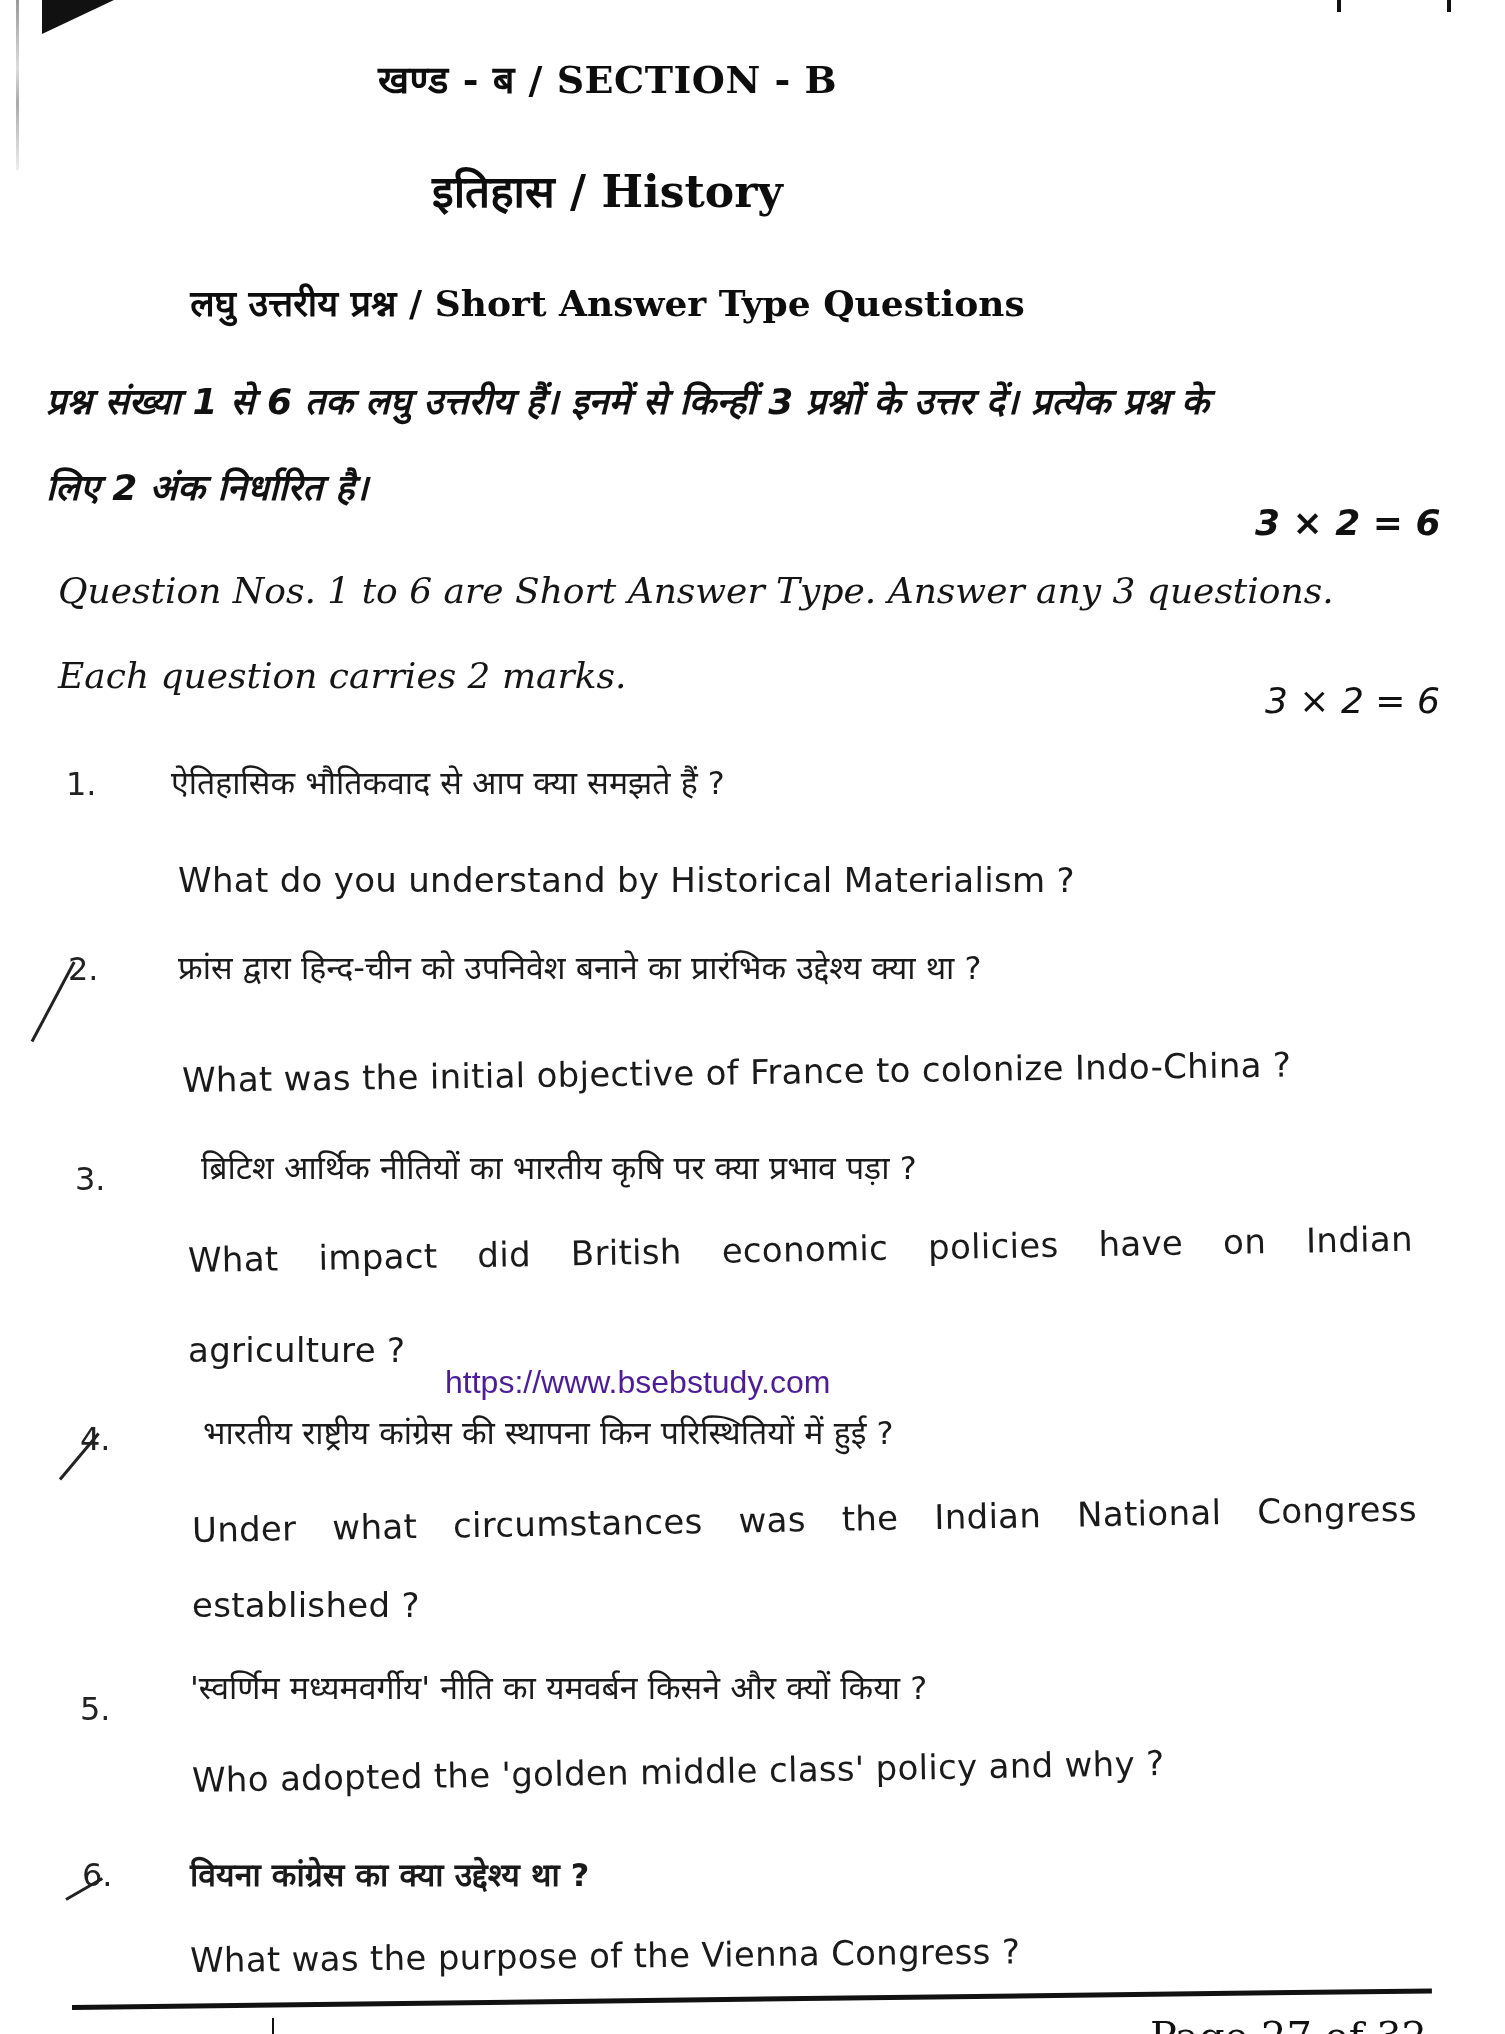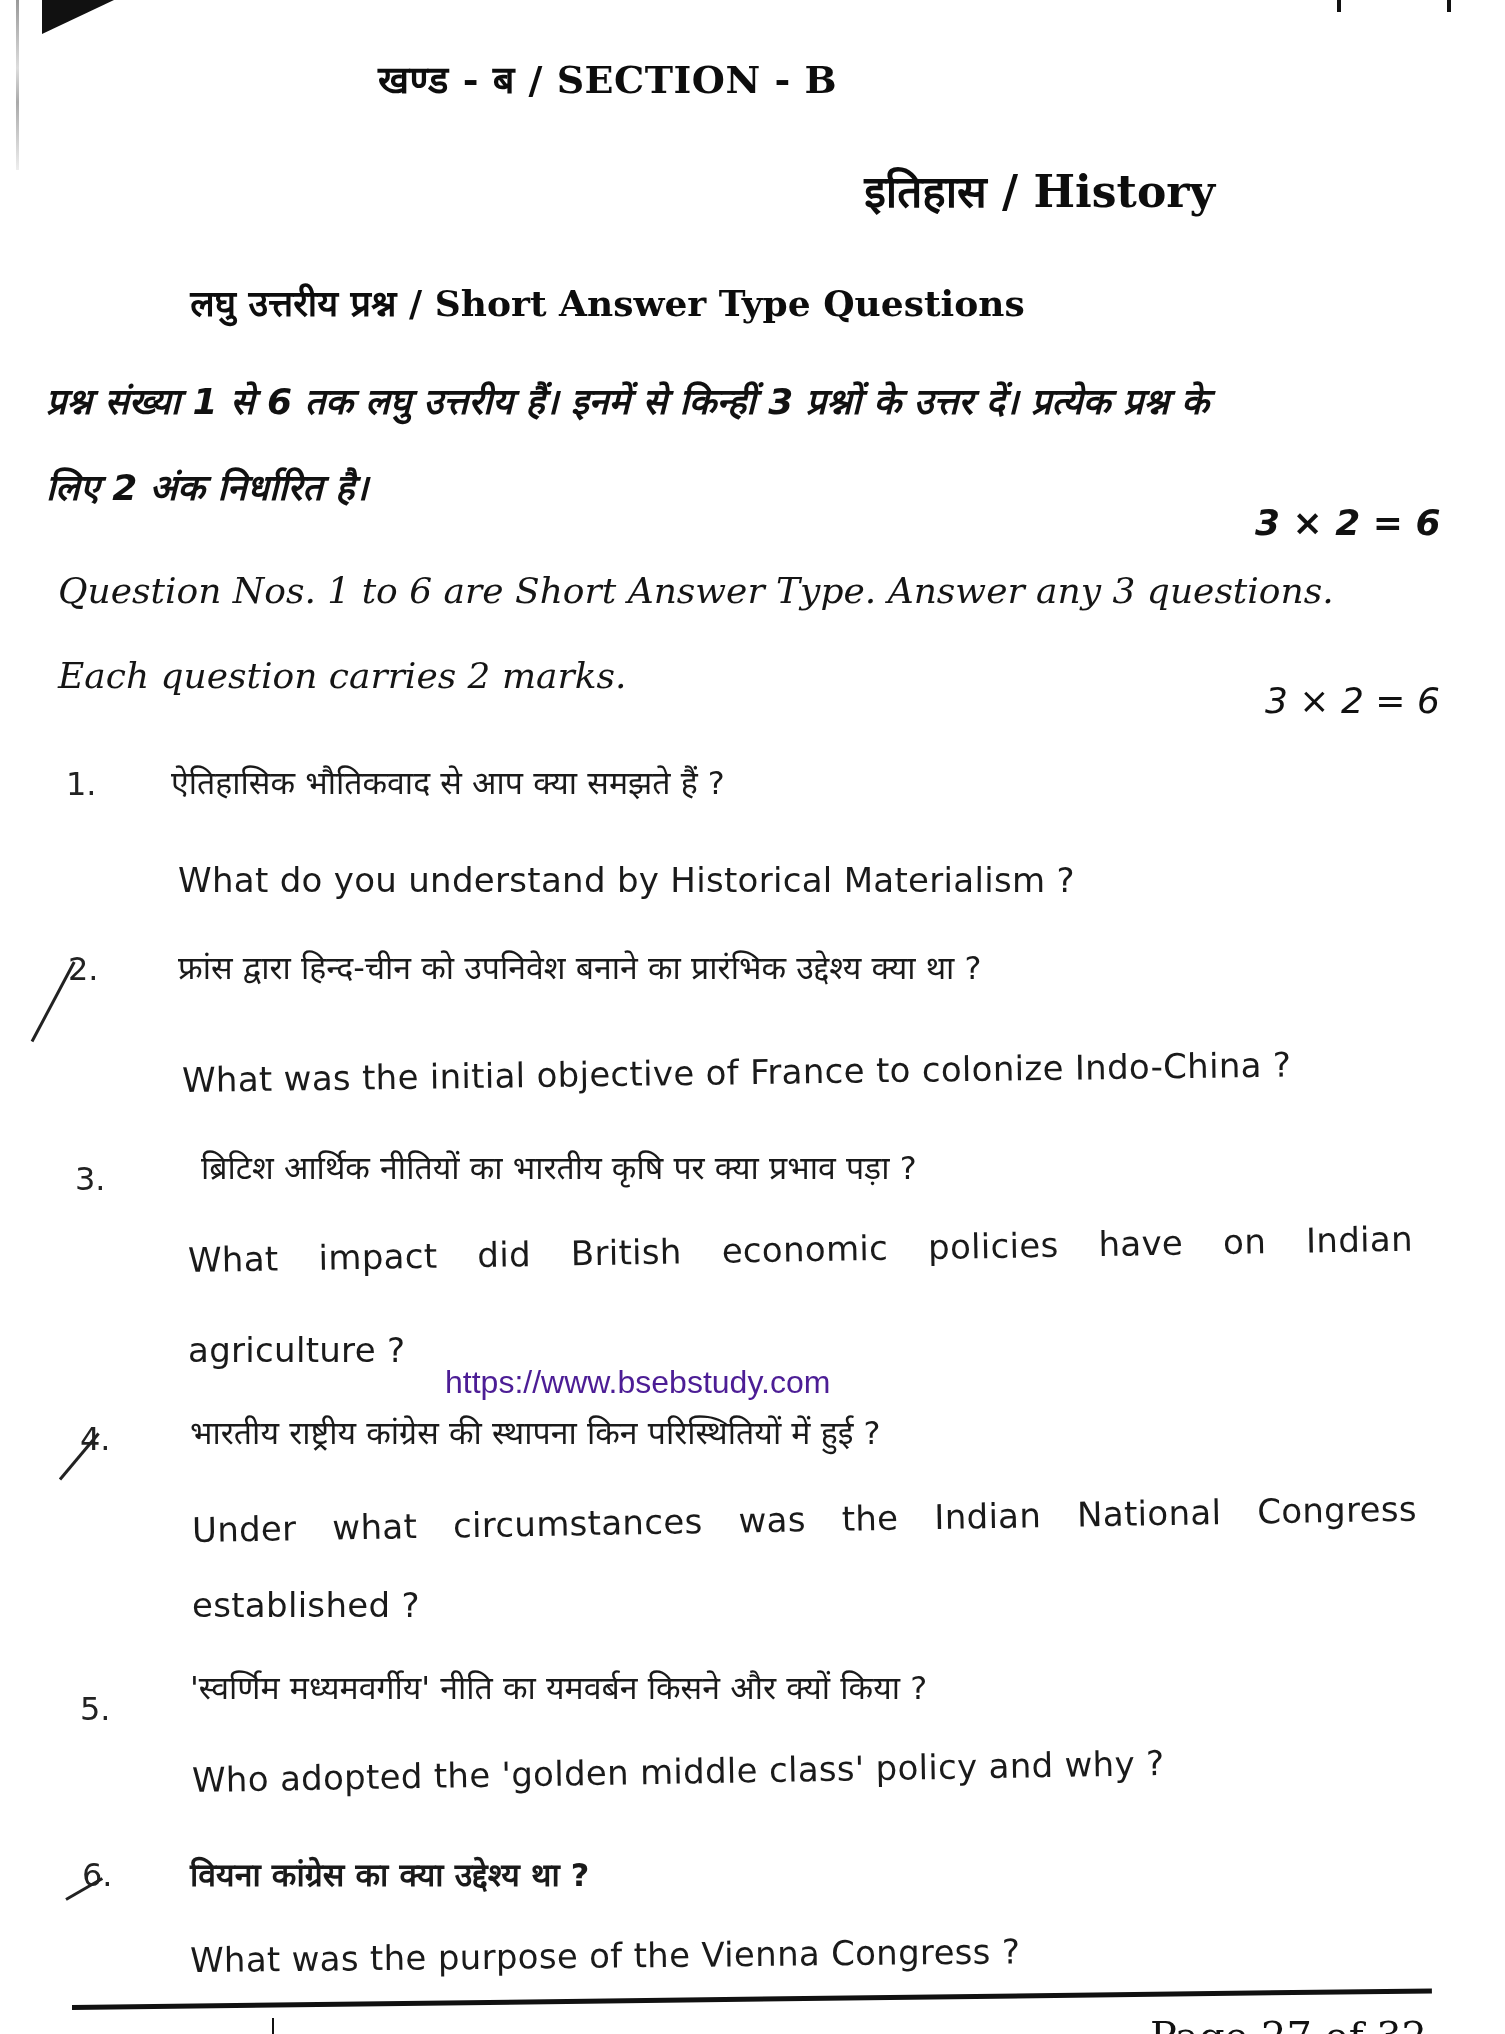--- a/index.html
+++ b/index.html
@@ -5,21 +5,21 @@
   html, body { margin:0; padding:0; }
   body {
     width:1505px; height:2034px; overflow:hidden; position:relative;
     background:#ffffff; color:#111;
     font-family:"DejaVu Serif", serif;
   }
   .abs { position:absolute; white-space:nowrap; }
   .center { left:0; width:1215px; text-align:center; }
   .title { font-family:"DejaVu Serif", serif; font-weight:bold; color:#0d0d0d; }
   .t-section { top:52px; font-size:38px; letter-spacing:0.5px; }
-  .t-history { top:160px; font-size:44px;text-align:right; }
+  .t-history { top:160px; font-size:44px; }
   .t-short { top:278px; font-size:36px; }
   .hindi-instr { font-family:"DejaVu Sans", sans-serif; font-weight:bold; font-style:italic; font-size:36px; color:#111; }
   .eng-instr { font-family:"DejaVu Serif", serif; font-style:italic; font-size:36px; color:#151515; }
   .marks { font-family:"DejaVu Sans", sans-serif; font-style:italic; font-size:36px; color:#111;margin-top:40px; }
   .qnum { font-family:"DejaVu Sans", sans-serif; font-size:32px; color:#222; }
   .qhi { font-family:"DejaVu Sans", sans-serif; font-size:32px; color:#1a1a1a; }
   .qen { font-family:"DejaVu Sans", sans-serif; font-size:34px; color:#1a1a1a; letter-spacing:0.3px; }
   .url { font-family:"Liberation Sans", sans-serif; font-size:32px; color:#4c1d95;margin-top:44px; }
   .justify { text-align:justify; text-align-last:justify; }
   .corner { position:absolute; left:42px; top:0; width:0; height:0;
@@ -61,21 +61,21 @@
 <div class="abs qen" style="left:182px; top:1060px; transform:rotate(-0.8deg); transform-origin:left center;">What was the initial objective of France to colonize Indo-China ?</div>
 
 <div class="abs qnum" style="left:75px; top:1160px;">3.</div>
 <div class="abs qhi" style="left:185px; top:1145px;margin-left:16px;">ब्रिटिश आर्थिक नीतियों का भारतीय कृषि पर क्या प्रभाव पड़ा ?</div>
 <div class="abs qen justify" style="left:188px; top:1240px; width:1225px; transform:rotate(-1deg); transform-origin:left center; white-space:normal;">What impact did British economic policies have on Indian</div>
 <div class="abs qen" style="left:188px; top:1330px;">agriculture ?</div>
 <div class="abs url" style="left:445px; top:1320px;">https://www.bsebstudy.com</div>
 
 <div class="tick" style="left:60px; top:1478px; width:60px; transform:rotate(-50deg);"></div>
 <div class="abs qnum" style="left:80px; top:1420px;">4.</div>
-<div class="abs qhi" style="left:190px; top:1410px;text-align:right;">भारतीय राष्ट्रीय कांग्रेस की स्थापना किन परिस्थितियों में हुई ?</div>
+<div class="abs qhi" style="left:203px; top:1410px;text-align:right;">भारतीय राष्ट्रीय कांग्रेस की स्थापना किन परिस्थितियों में हुई ?</div>
 <div class="abs qen justify" style="left:192px; top:1510px; width:1225px; transform:rotate(-1deg); transform-origin:left center; white-space:normal;">Under what circumstances was the Indian National Congress</div>
 <div class="abs qen" style="left:192px; top:1585px;">established ?</div>
 
 <div class="abs qnum" style="left:80px; top:1690px;">5.</div>
 <div class="abs qhi" style="left:190px; top:1665px;">'स्वर्णिम मध्यमवर्गीय' नीति का यमवर्बन किसने और क्यों किया ?</div>
 <div class="abs qen" style="left:192px; top:1760px; transform:rotate(-1deg); transform-origin:left center;">Who adopted the 'golden middle class' policy and why ?</div>
 
 <div class="tick" style="left:66px; top:1898px; width:42px; transform:rotate(-30deg);"></div>
 <div class="abs qnum" style="left:82px; top:1856px;">6.</div>
 <div class="abs qhi" style="left:190px; top:1852px;font-weight:bold;">वियना कांग्रेस का क्या उद्देश्य था ?</div>

